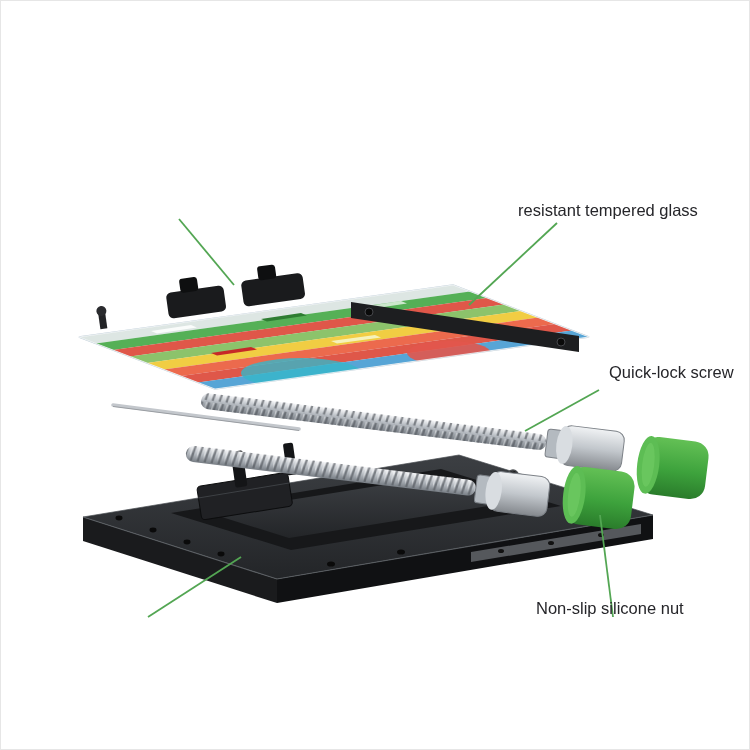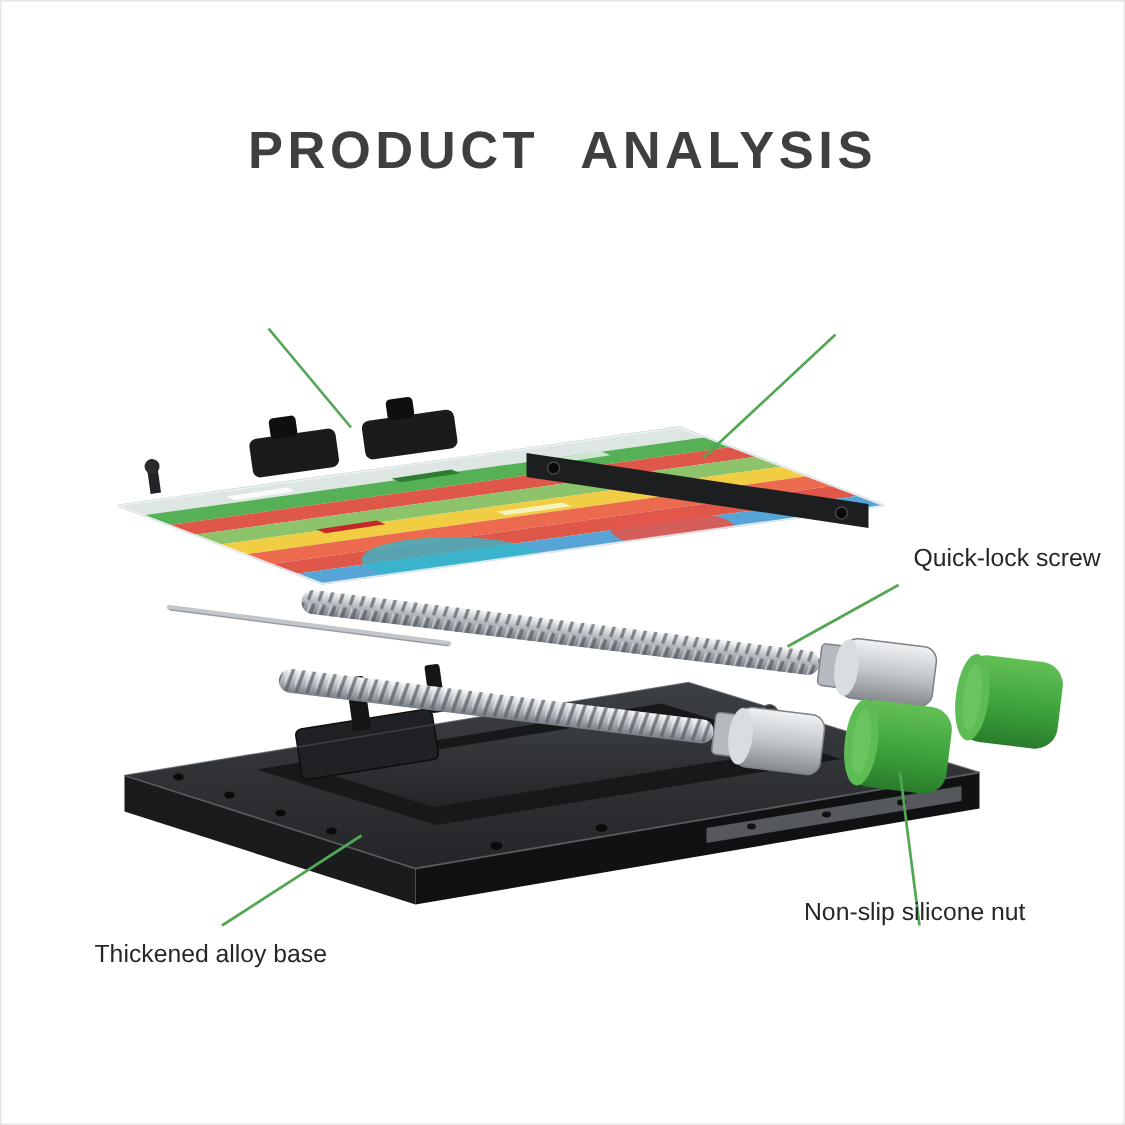--- a/index.html
+++ b/index.html
@@ -161,25 +161,24 @@
 
     <g>
       <line class="leader" x1="178" y1="218" x2="233" y2="284"></line>
       <line class="leader" x1="556" y1="222" x2="468" y2="304"></line>
       <line class="leader" x1="598" y1="389" x2="524" y2="430"></line>
       <line class="leader" x1="147" y1="616" x2="240" y2="556"></line>
       <line class="leader" x1="612" y1="616" x2="599" y2="514"></line>
     </g>
   </svg>
 
-  <div class="page-title">PRODUCT ANALYSIS</div>
 
 
   <div class="label glass-label" style="left:499px; top:176px;">
     <br>
+    <span>resistant tempered glass</span>
   </div>
 
   <div class="label" style="left:608px; top:360px;">Quick-lock screw</div>
 
-  <div class="label" style="left:62px; top:624px;">Thickened alloy base</div>
 
   <div class="label" style="left:535px; top:596px;">Non-slip silicone nut</div>
 </div>
 
 </body></html>

